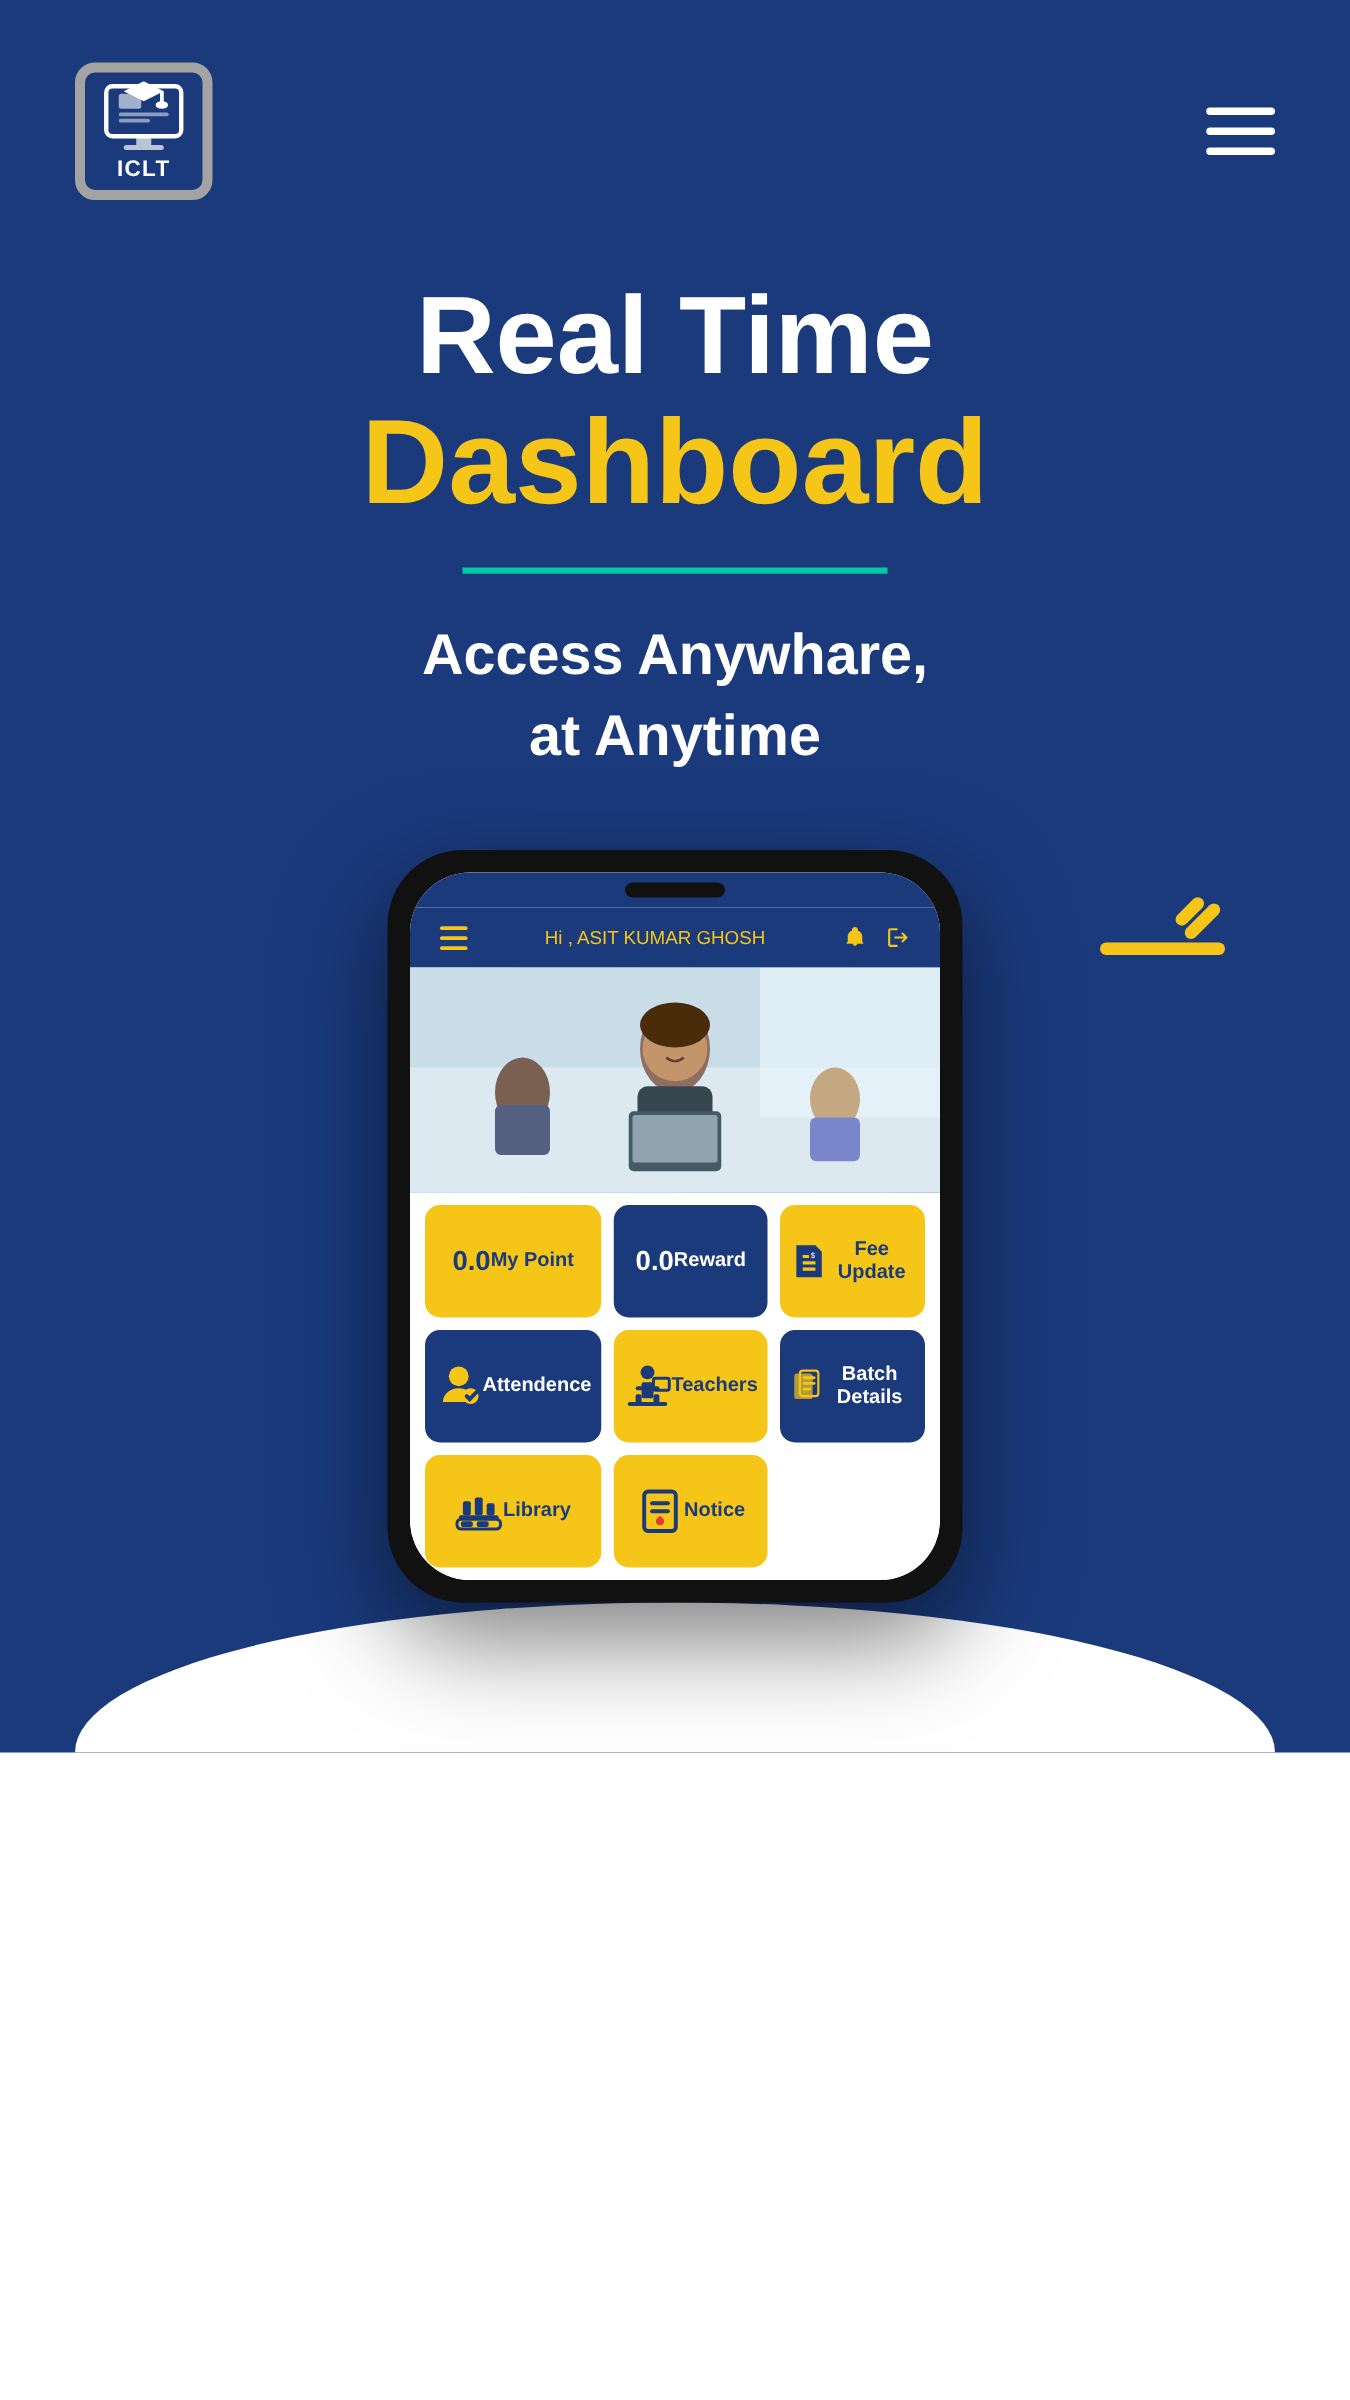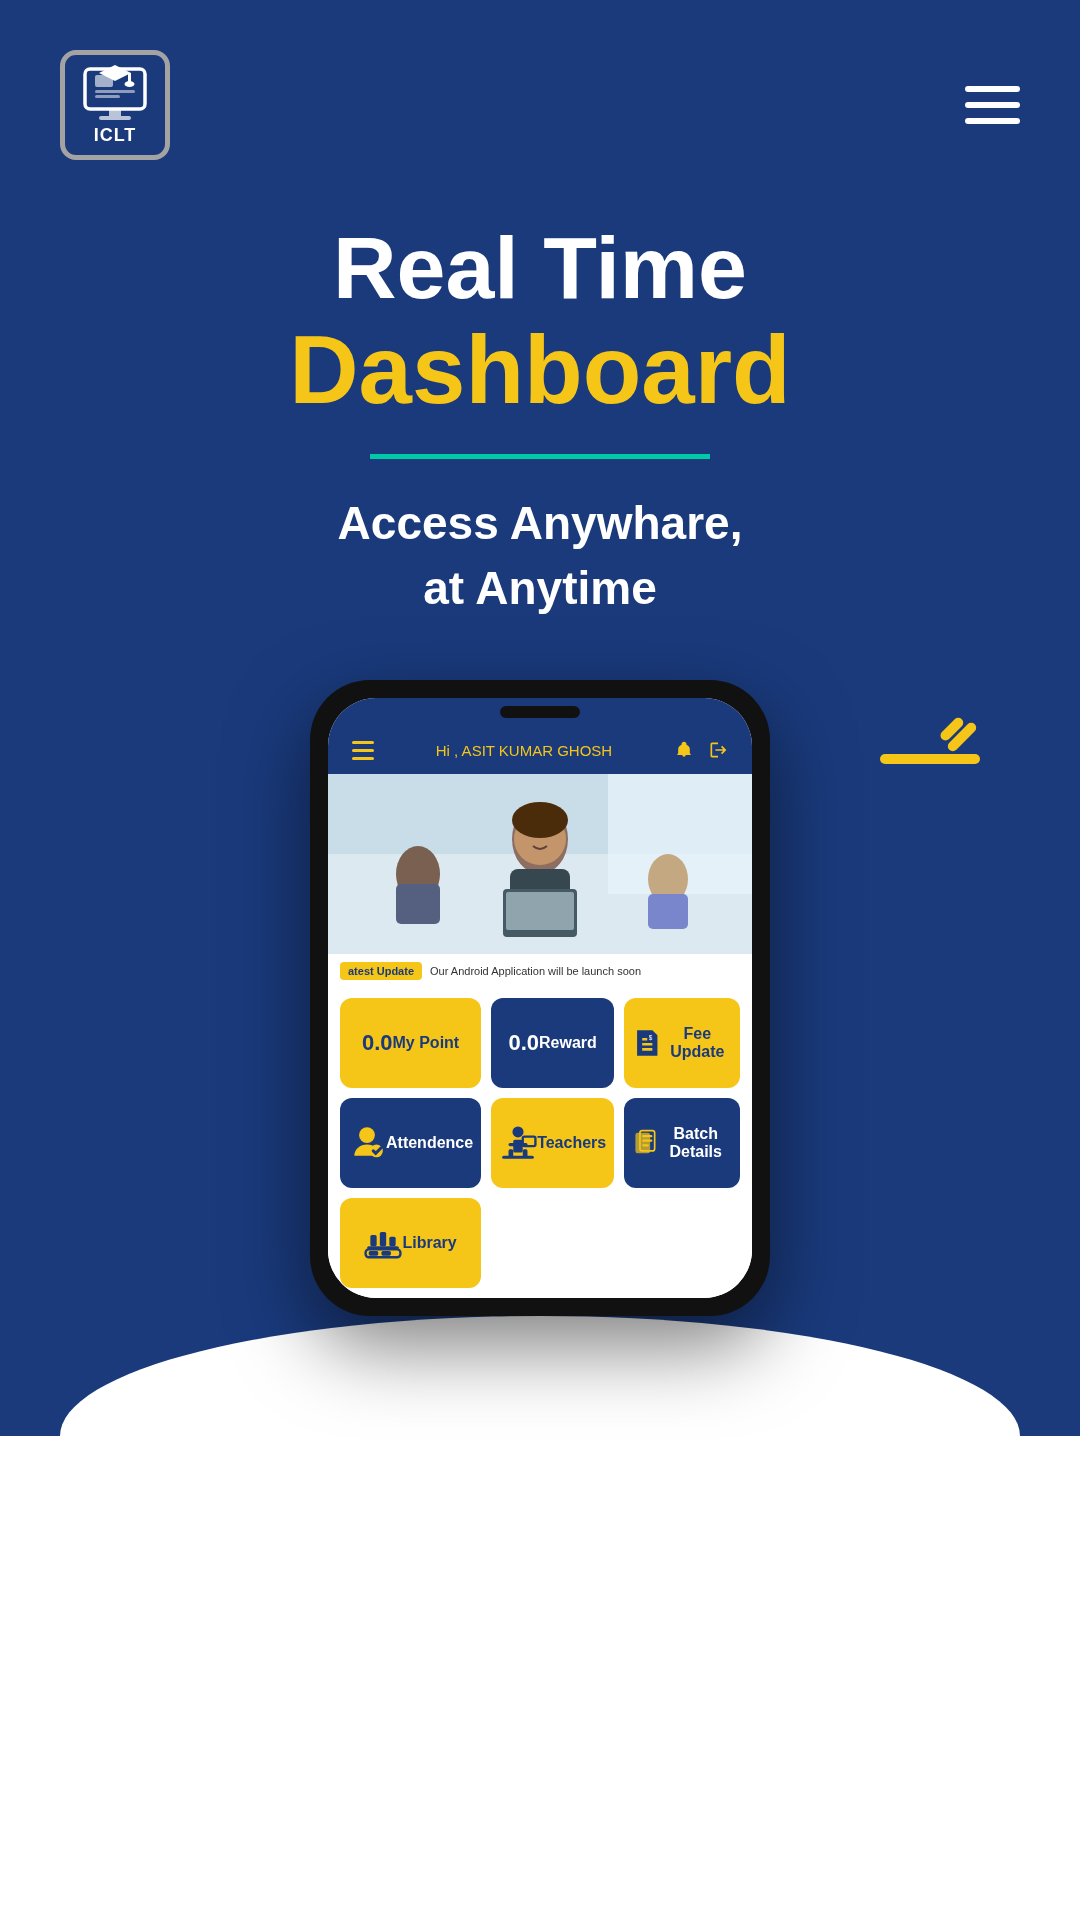--- a/index.html
+++ b/index.html
@@ -30,21 +30,21 @@
 
     .logo-container {
       display: flex;
       align-items: center;
     }
 
     .logo-box {
       width: 110px;
       height: 110px;
       background: #1a3a7c;
-      border: 5px solid #a3a3a3;
+      border: 8px solid #a3a3a3;
       border-radius: 16px;
       display: flex;
       flex-direction: column;
       align-items: center;
       justify-content: center;
       color: white;
     }
 
     .logo-text {
       font-size: 18px;
@@ -420,24 +420,20 @@
 
             <circle cx="212" cy="65" r="26" fill="#c4956a"></circle>
             <circle cx="205" cy="60" r="3" fill="#5d4037"></circle>
             <circle cx="219" cy="60" r="3" fill="#5d4037"></circle>
             <path d="M205 72 Q212 78 219 72" stroke="#5d4037" stroke-width="2" fill="none"></path>
 
             <ellipse cx="212" cy="46" rx="28" ry="18" fill="#4a2c0a"></ellipse>
           </svg>
         </div>
 
-        <div class="phone-ticker">
-          <span class="ticker-badge">atest Update</span>
-          <span class="ticker-text">Our Android Application will be launch soon</span>
-        </div>
 
         <div class="phone-grid">
 
           <div class="grid-card yellow">
             <div class="card-number">0.0</div>
             <div class="card-label">My Point</div>
           </div>
 
           <div class="grid-card blue">
             <div class="card-number">0.0</div>
@@ -496,20 +492,30 @@
               <rect x="10" y="5" width="4" height="9" rx="1" fill="#1a3a7c"></rect>
               <rect x="16" y="8" width="4" height="6" rx="1" fill="#1a3a7c"></rect>
               <rect x="1" y="16" width="22" height="5" rx="2" stroke="#1a3a7c" stroke-width="1.5" fill="none"></rect>
               <rect x="3" y="17" width="6" height="3" rx="1" fill="#1a3a7c"></rect>
               <rect x="11" y="17" width="6" height="3" rx="1" fill="#1a3a7c"></rect>
             </svg>
             <div class="card-label">Library</div>
           </div>
 
 
+          <div class="grid-card yellow">
+            <svg width="38" height="38" viewBox="0 0 24 24" fill="#1a3a7c">
+              <rect x="4" y="2" width="16" height="20" rx="2" stroke="#1a3a7c" stroke-width="2" fill="none"></rect>
+              <rect x="7" y="7" width="10" height="2" rx="1" fill="#1a3a7c"></rect>
+              <rect x="7" y="11" width="10" height="2" rx="1" fill="#1a3a7c"></rect>
+              <circle cx="12" cy="17" r="2" fill="#e53935"></circle>
+              <rect x="11.2" y="14.5" width="1.6" height="2" rx="0.5" fill="#e53935"></rect>
+            </svg>
+            <div class="card-label">Notice</div>
+          </div>
 
         </div>
       </div>
     </div>
   </div>
 
   <div class="curve-section">
     <div class="curve-white"></div>
   </div>
 </div>

